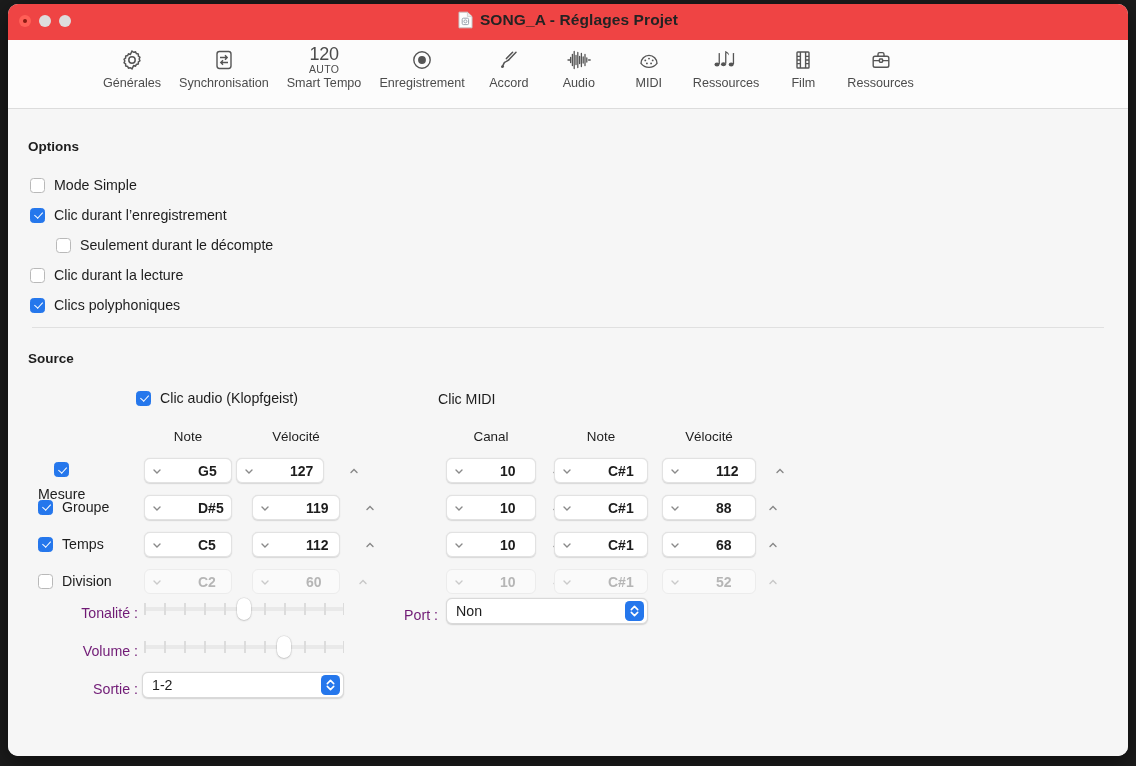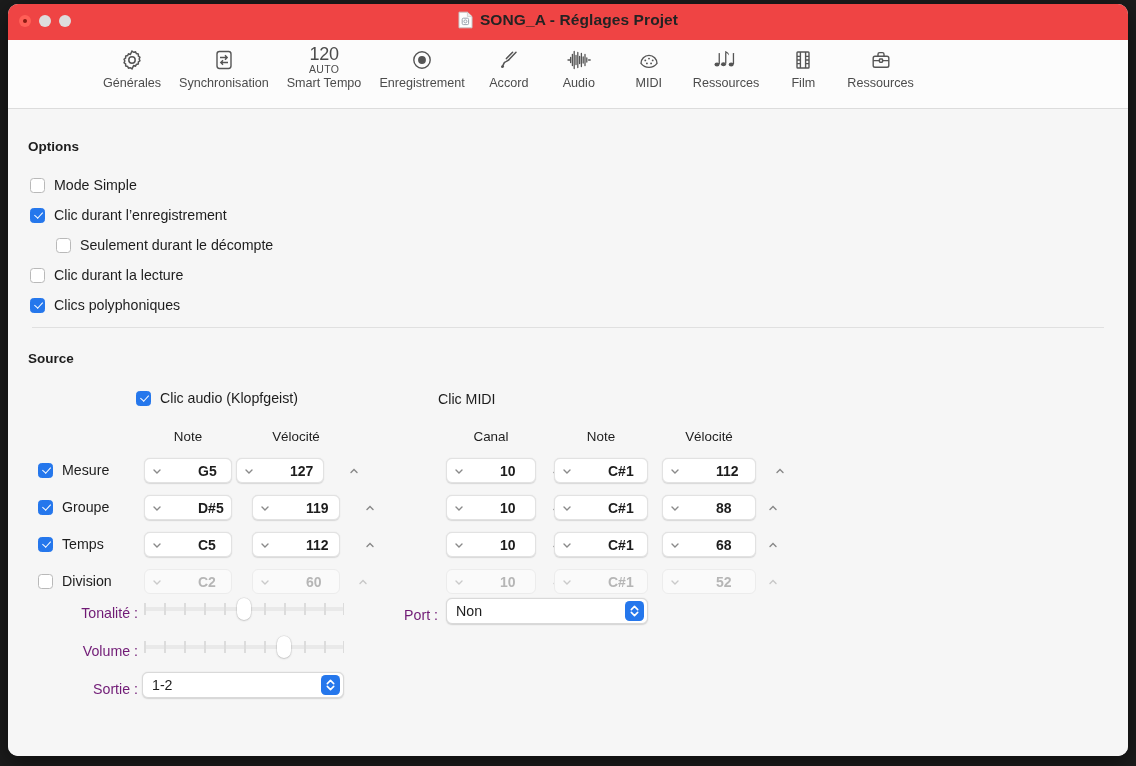--- a/index.html
+++ b/index.html
@@ -495,21 +495,21 @@
       <div class="colhead">Canal</div>
     </div>
     <div style="position:absolute; left:546px; top:320px; width:94px;">
       <div class="colhead">Note</div>
     </div>
     <div style="position:absolute; left:654px; top:320px; width:94px;">
       <div class="colhead">Vélocité</div>
     </div>
 
     <div style="position:absolute; left:0; top:349px; height:25px;">
-      <div class="cbrow" style="position:absolute; left:30px; top:4px;">
+      <div class="cbrow" style="position:absolute; left:30px; top:4px;flex-direction:column;">
         <span class="cb on"></span>
         <span class="rowlabel">Mesure</span>
       </div>
       <div class="stepper" style="position:absolute; left:136px;">
         <svg class="chev" viewBox="0 0 10 10" fill="none" stroke="#444" stroke-width="1.4" stroke-linecap="round">
             <path d="M2 4l3 3 3-3"></path>
           </svg>
         <span class="val">G5</span>
         <svg class="chev" viewBox="0 0 10 10" fill="none" stroke="#444" stroke-width="1.4" stroke-linecap="round">
             <path d="M2 6.5l3-3 3 3"></path>

